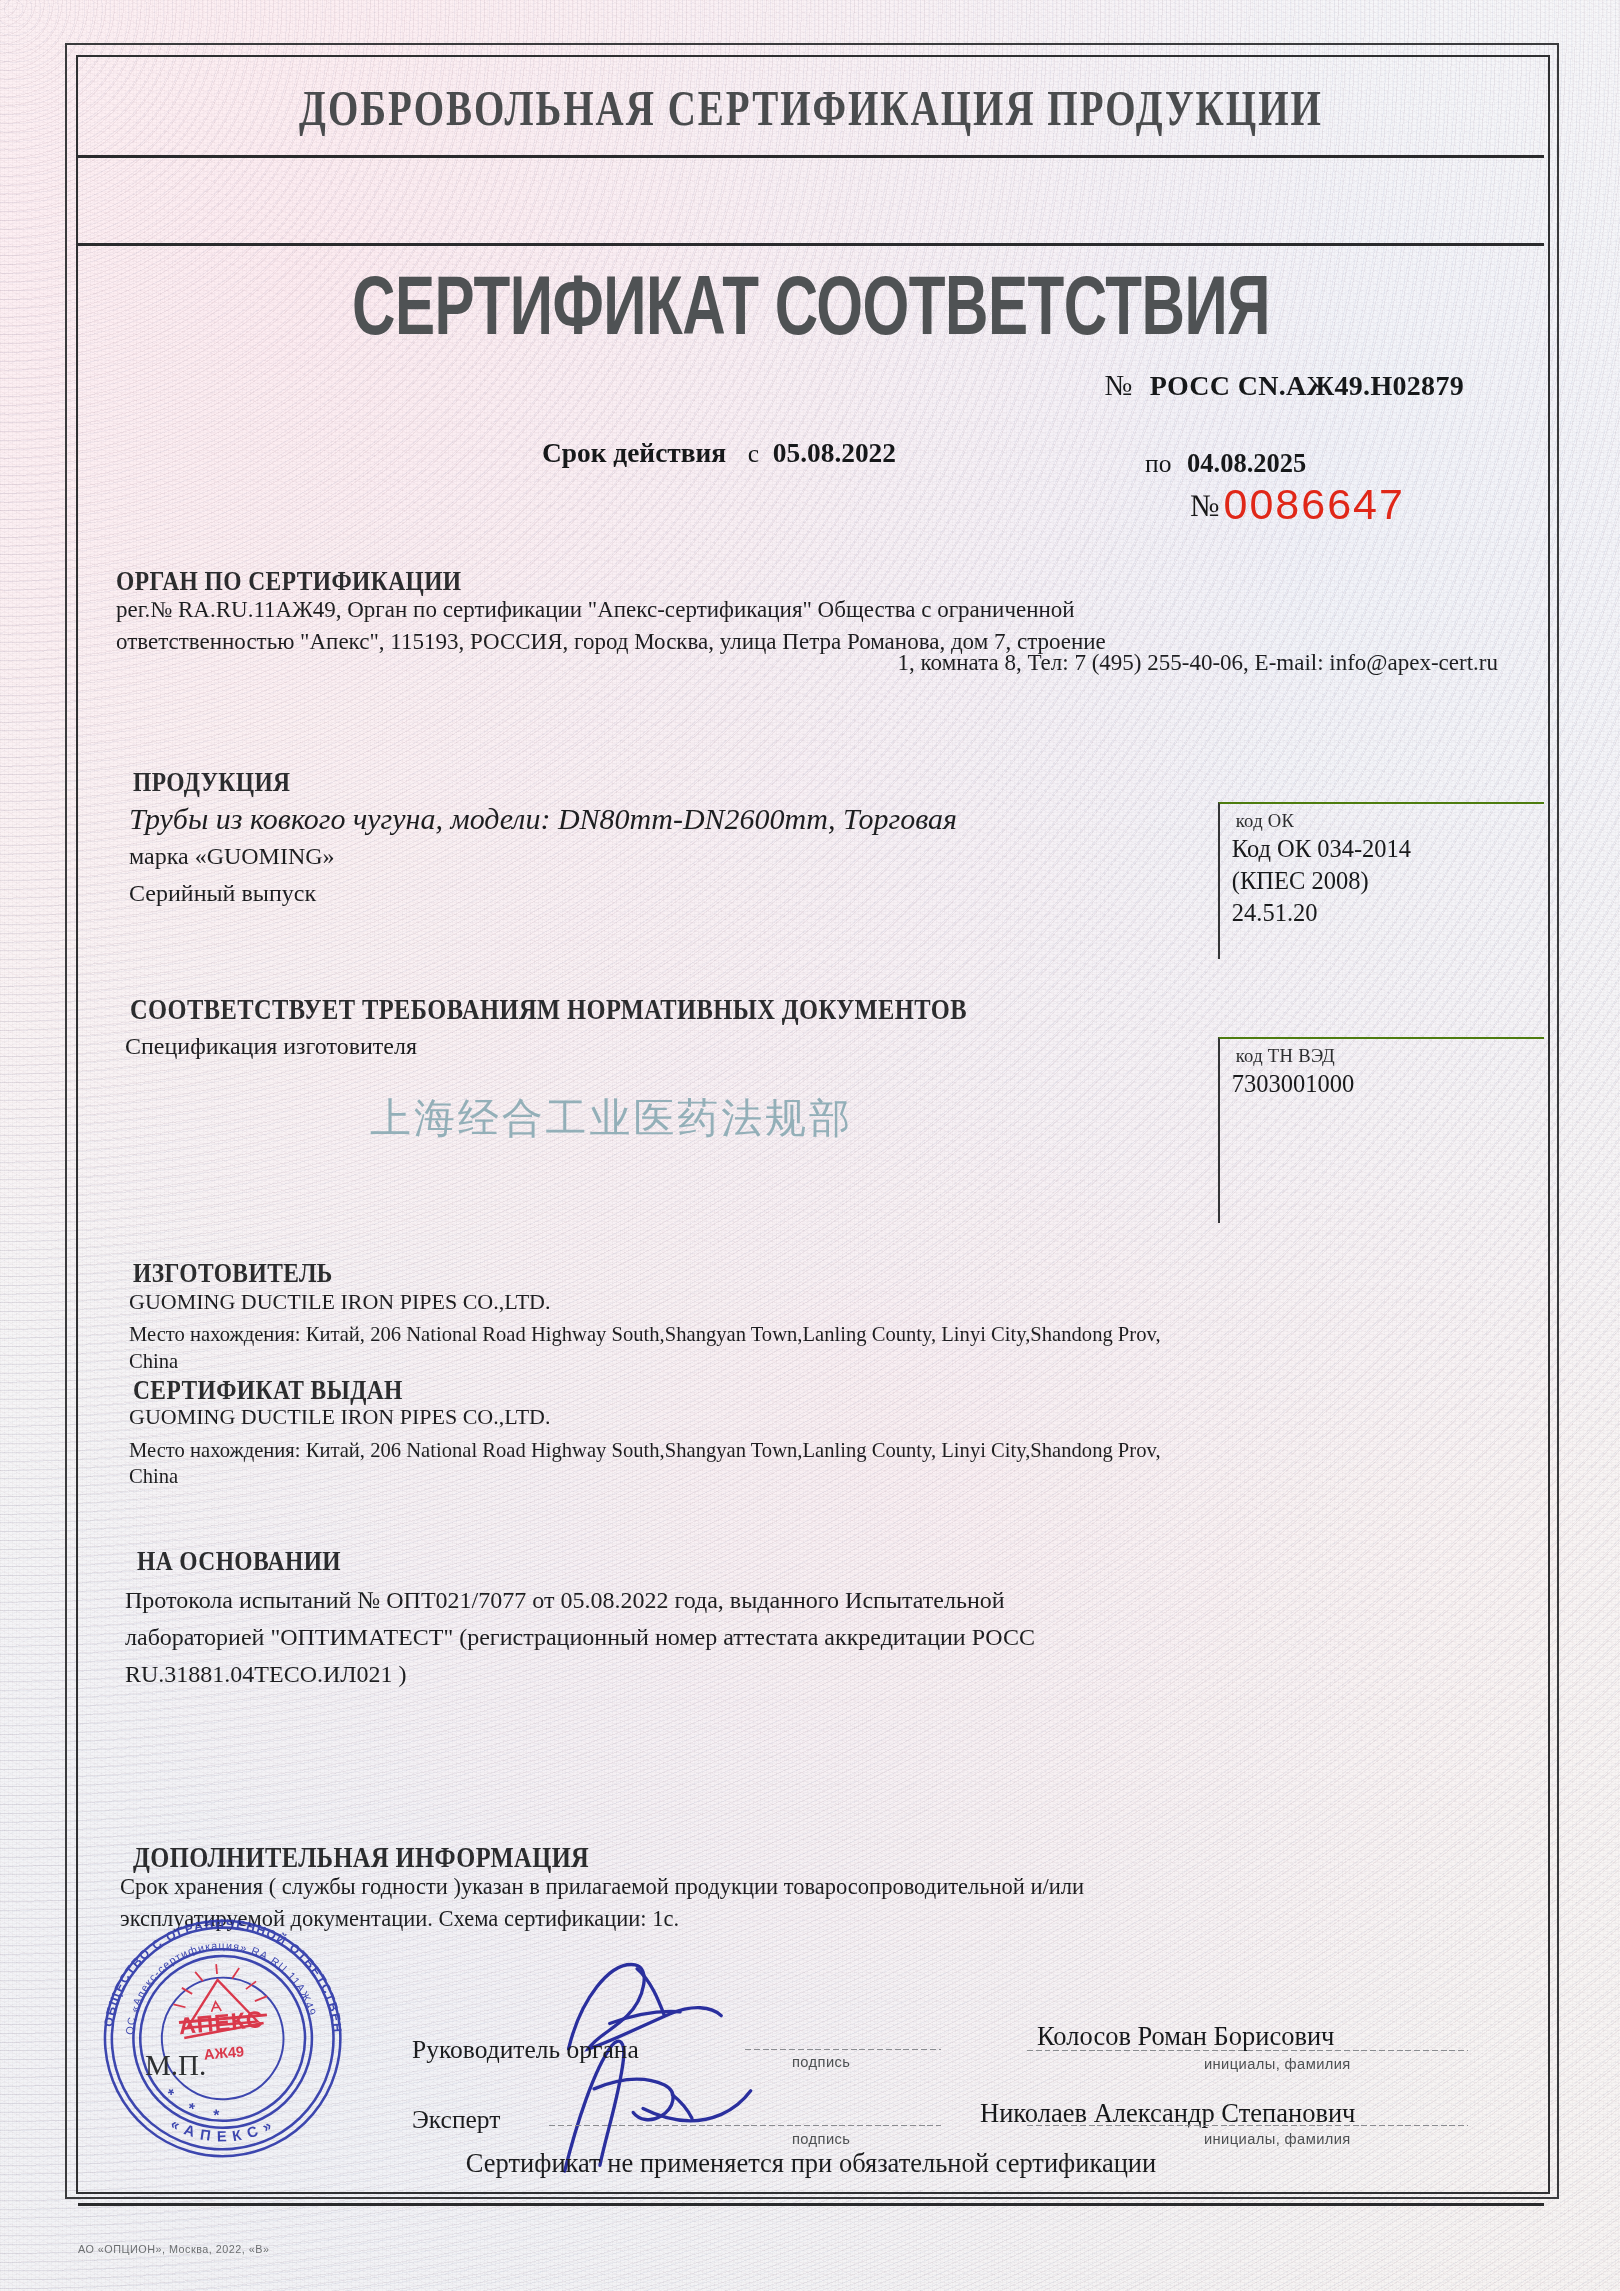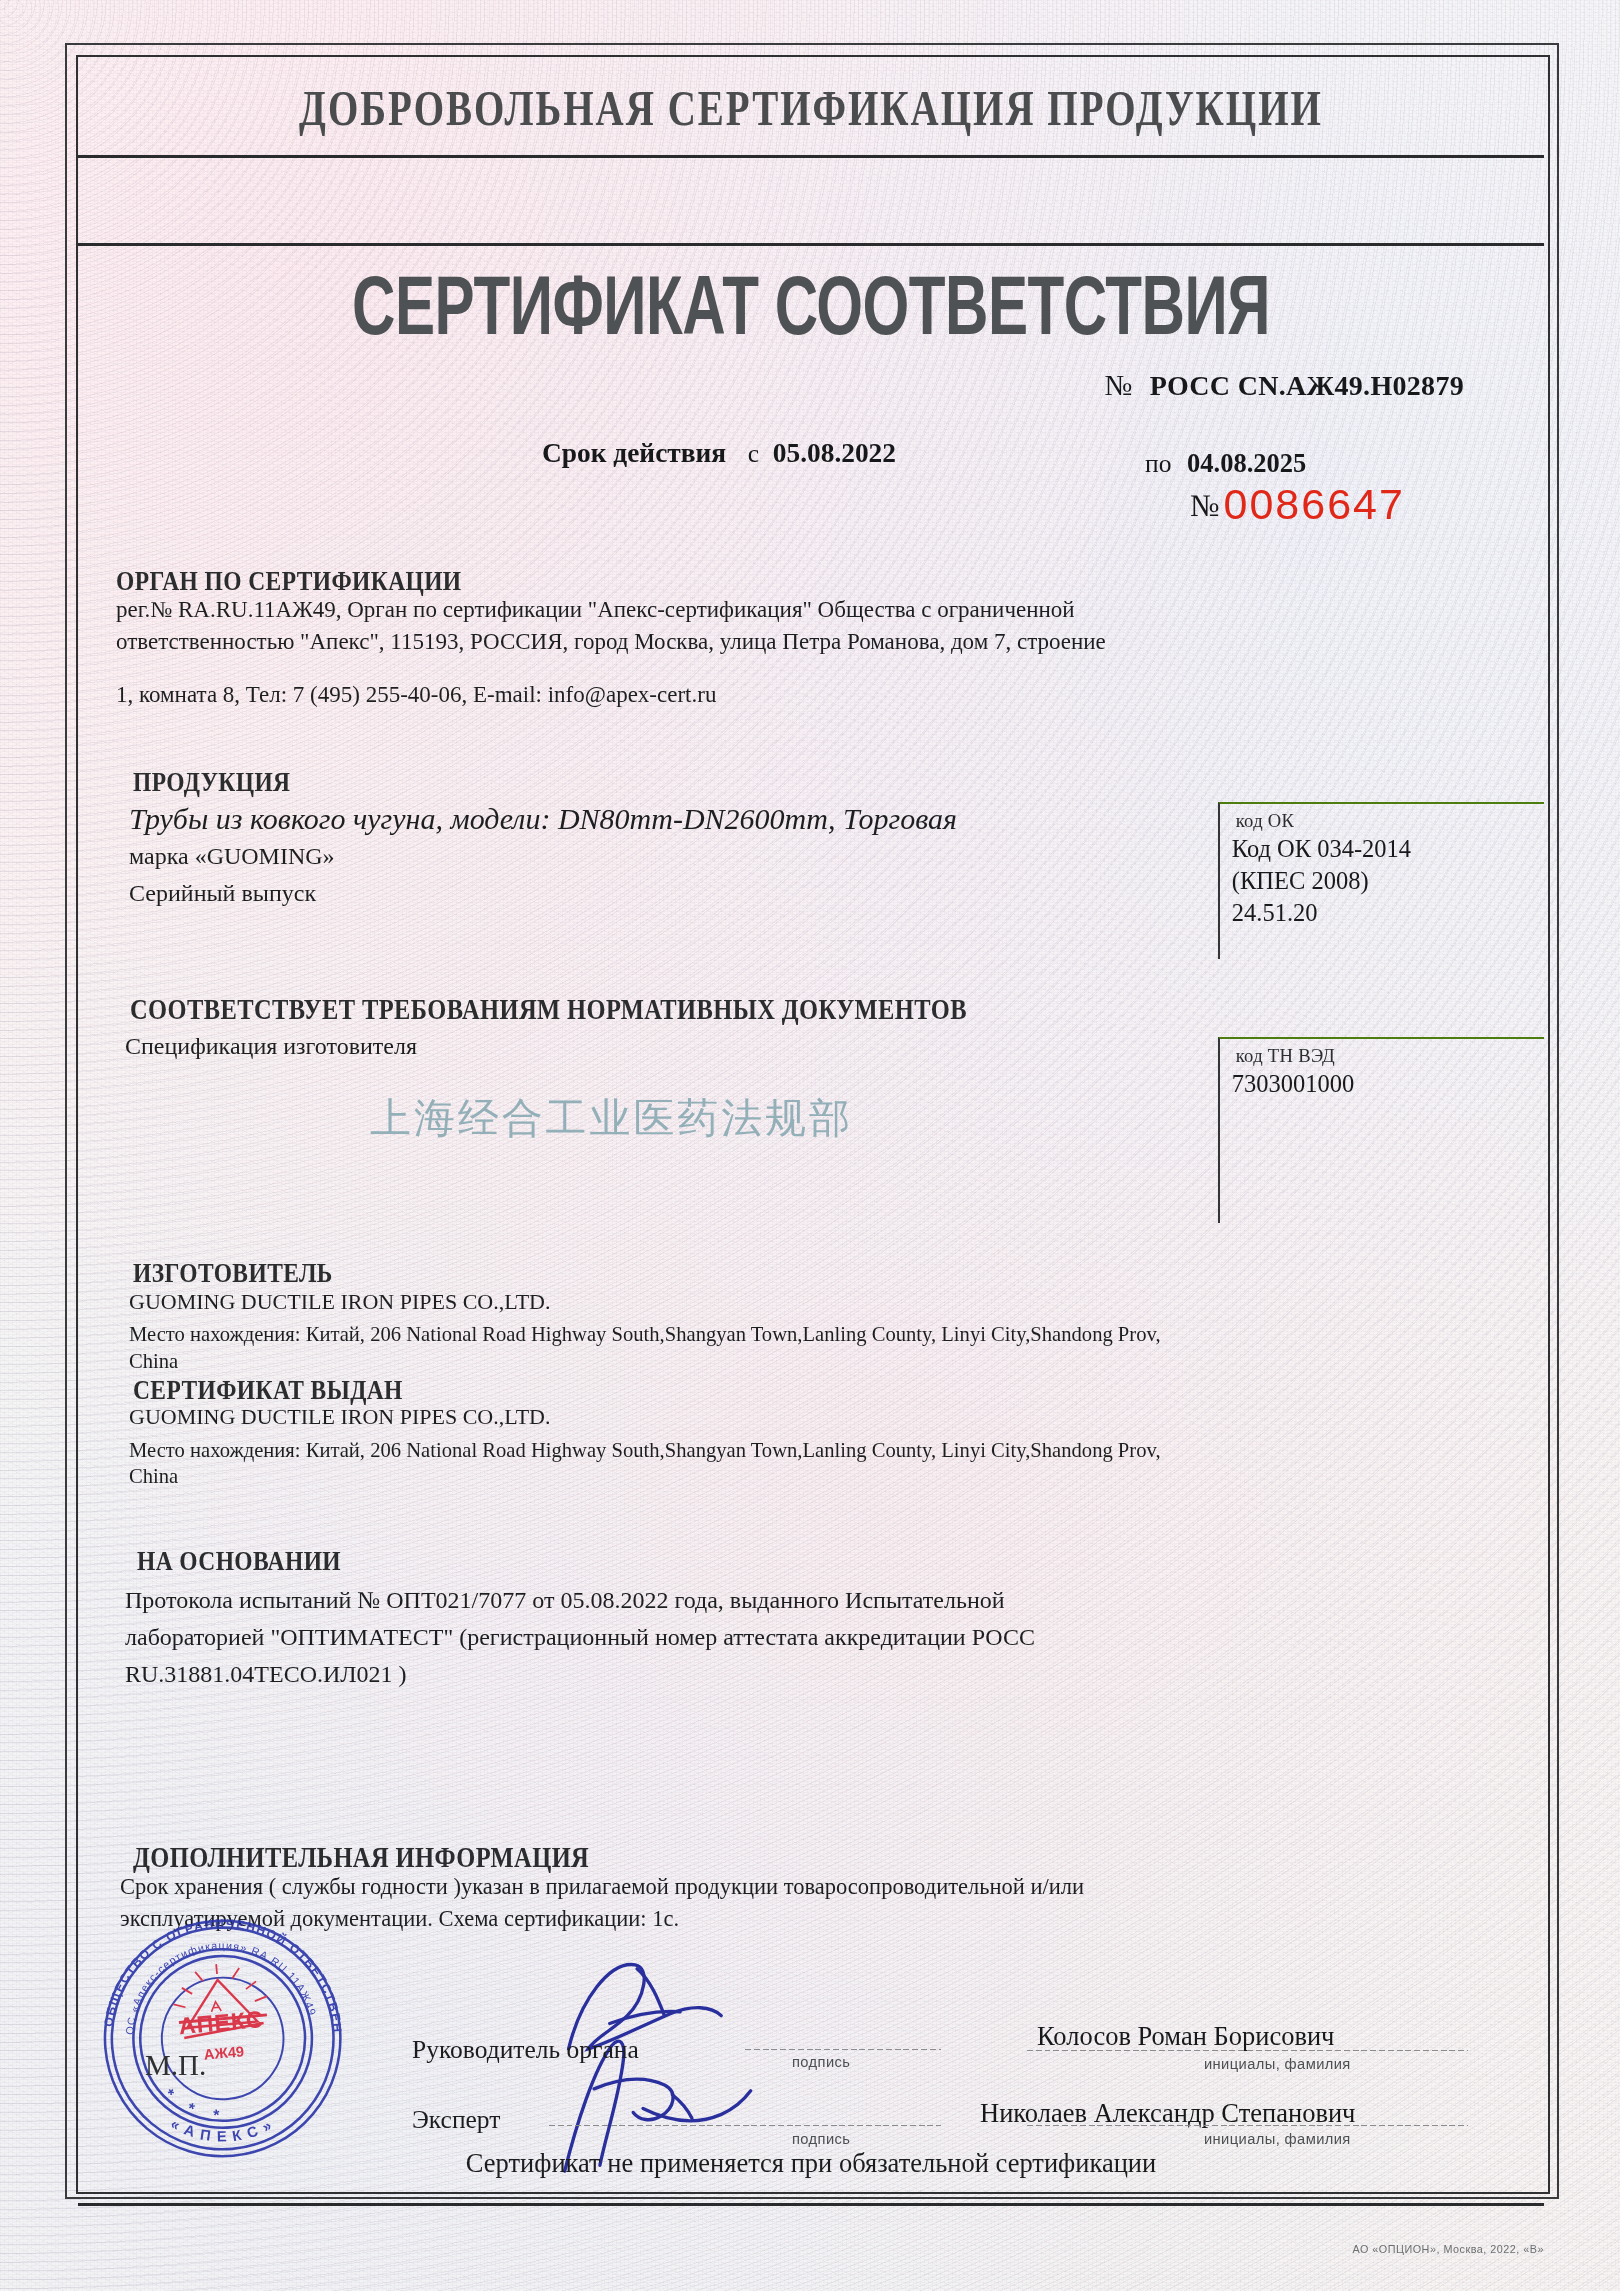--- a/index.html
+++ b/index.html
@@ -183,21 +183,21 @@
   }
   .sig-name{
     position:absolute;font-size:26.5px;color:#16181a;white-space:nowrap;
   }
 
   .disclaimer{
     position:absolute;left:78px;top:2148px;width:1466px;text-align:center;
     font-size:26.5px;color:#1b1c1e;
   }
   .printer{
-    position:absolute;left:78px;top:2243px;width:1466px;text-align:right;
+    position:absolute;left:78px;top:2243px;width:1466px;text-align:left;
     font-family:"Liberation Sans",sans-serif;
     font-size:10.8px;color:#6b6e70;letter-spacing:0.5px;
   }
 
   
   #stamp{
     position:absolute;left:90px;top:1909px;width:265px;height:255px;
     transform:rotate(-5deg);
     opacity:.9;
     pointer-events:none;
@@ -235,21 +235,21 @@
   </span>
 </div>
 
 <div class="serial">
   <span class="no">№</span><span class="digits">0086647</span>
 </div>
 
 <div class="sec-head" style="left:116px;top:565px;">ОРГАН ПО СЕРТИФИКАЦИИ</div>
 <div class="body-txt" style="left:116px;top:595px;width:1382px;">рег.№ RA.RU.11АЖ49, Орган по сертификации "Апекс-сертификация" Общества с ограниченной</div>
 <div class="body-txt" style="left:116px;top:627px;width:1382px;">ответственностью "Апекс", 115193, РОССИЯ, город Москва, улица Петра Романова, дом 7, строение</div>
-<div class="body-txt" style="left:116px;top:680px;width:1382px;">1, комната 8, Тел: 7 (495) 255-40-06, E-mail: info@apex-cert.ru</div>
+<div class="body-txt" style="left:116px;top:648px;width:1382px;text-align:right;">1, комната 8, Тел: 7 (495) 255-40-06, E-mail: info@apex-cert.ru</div>
 
 <div class="sec-head" style="left:133px;top:766px;">ПРОДУКЦИЯ</div>
 <div class="body-txt" style="left:129px;top:804px;width:1059px;font-size:30px;font-style:italic;">Трубы из ковкого чугуна, модели: DN80mm-DN2600mm, Торговая</div>
 <div class="body-txt" style="left:129px;top:841px;width:1059px;font-size:24px;">марка «GUOMING»</div>
 <div class="body-txt" style="left:129px;top:878px;width:1059px;font-size:24px;">Серийный выпуск</div>
 
 <div class="codebox" style="left:1218px;top:802px;width:326px;height:157px;">
   <div class="cap">код ОК</div>
   <div class="val">Код ОК 034-2014</div>
   <div class="val">(КПЕС 2008)</div>

